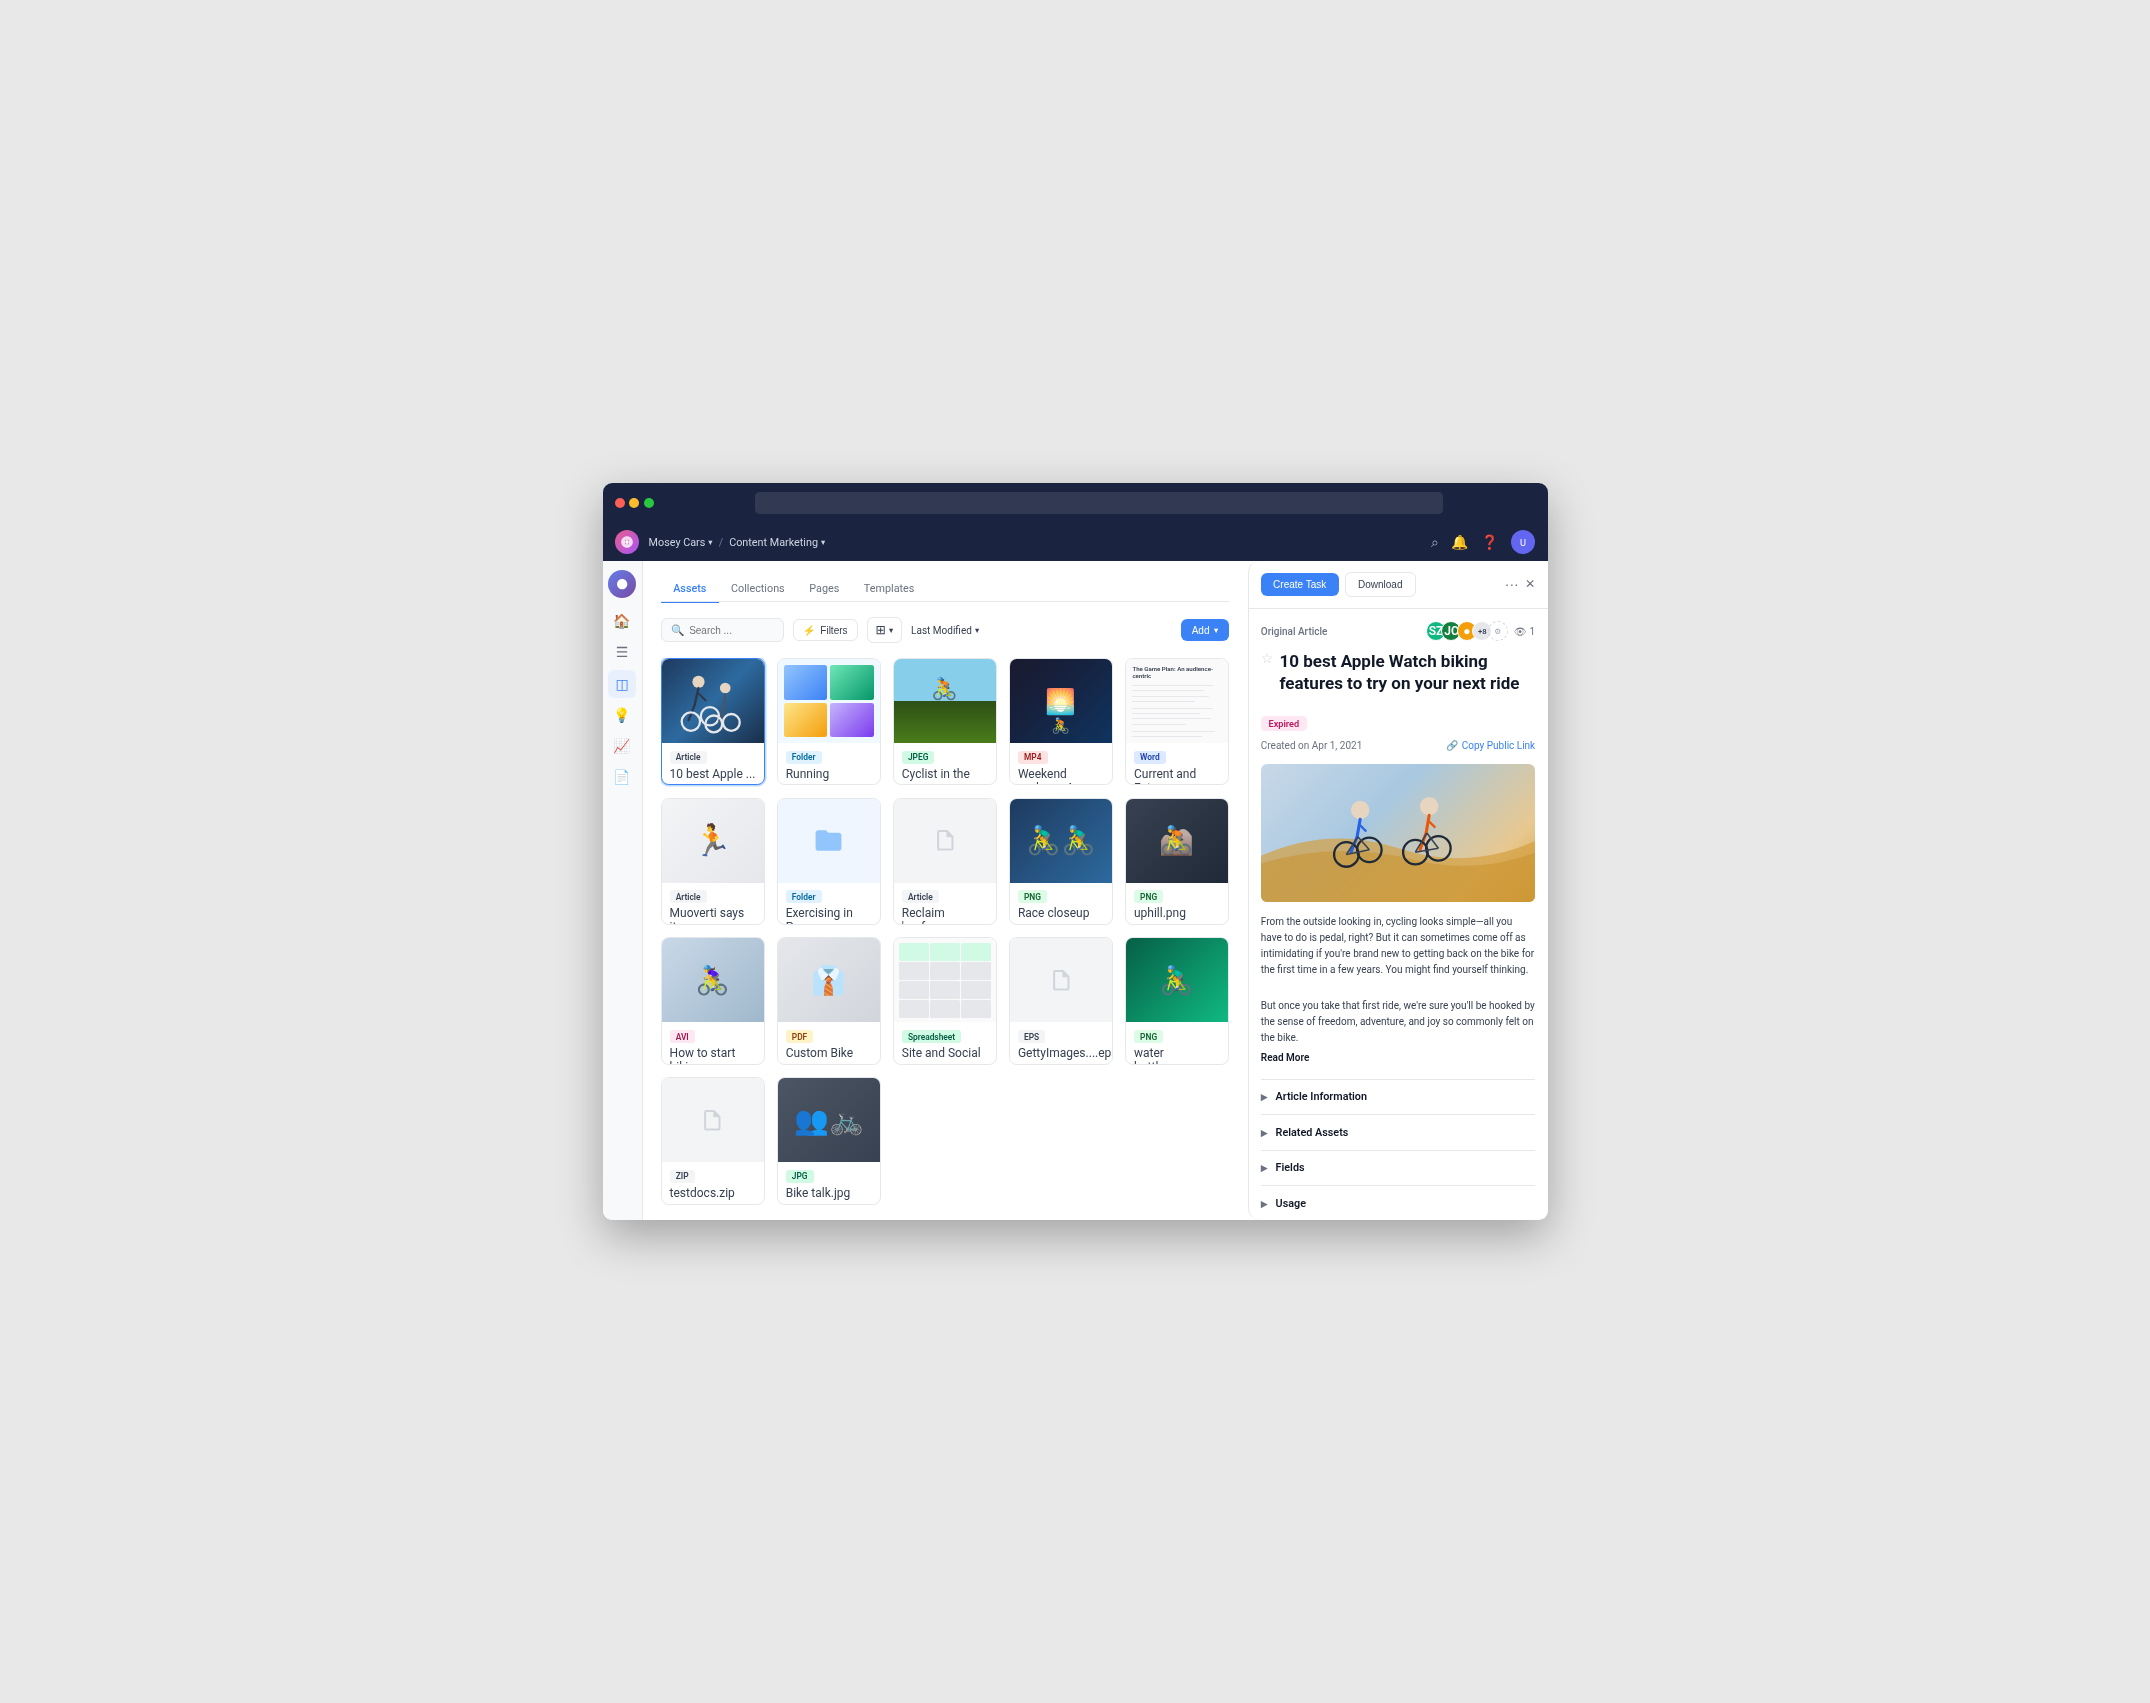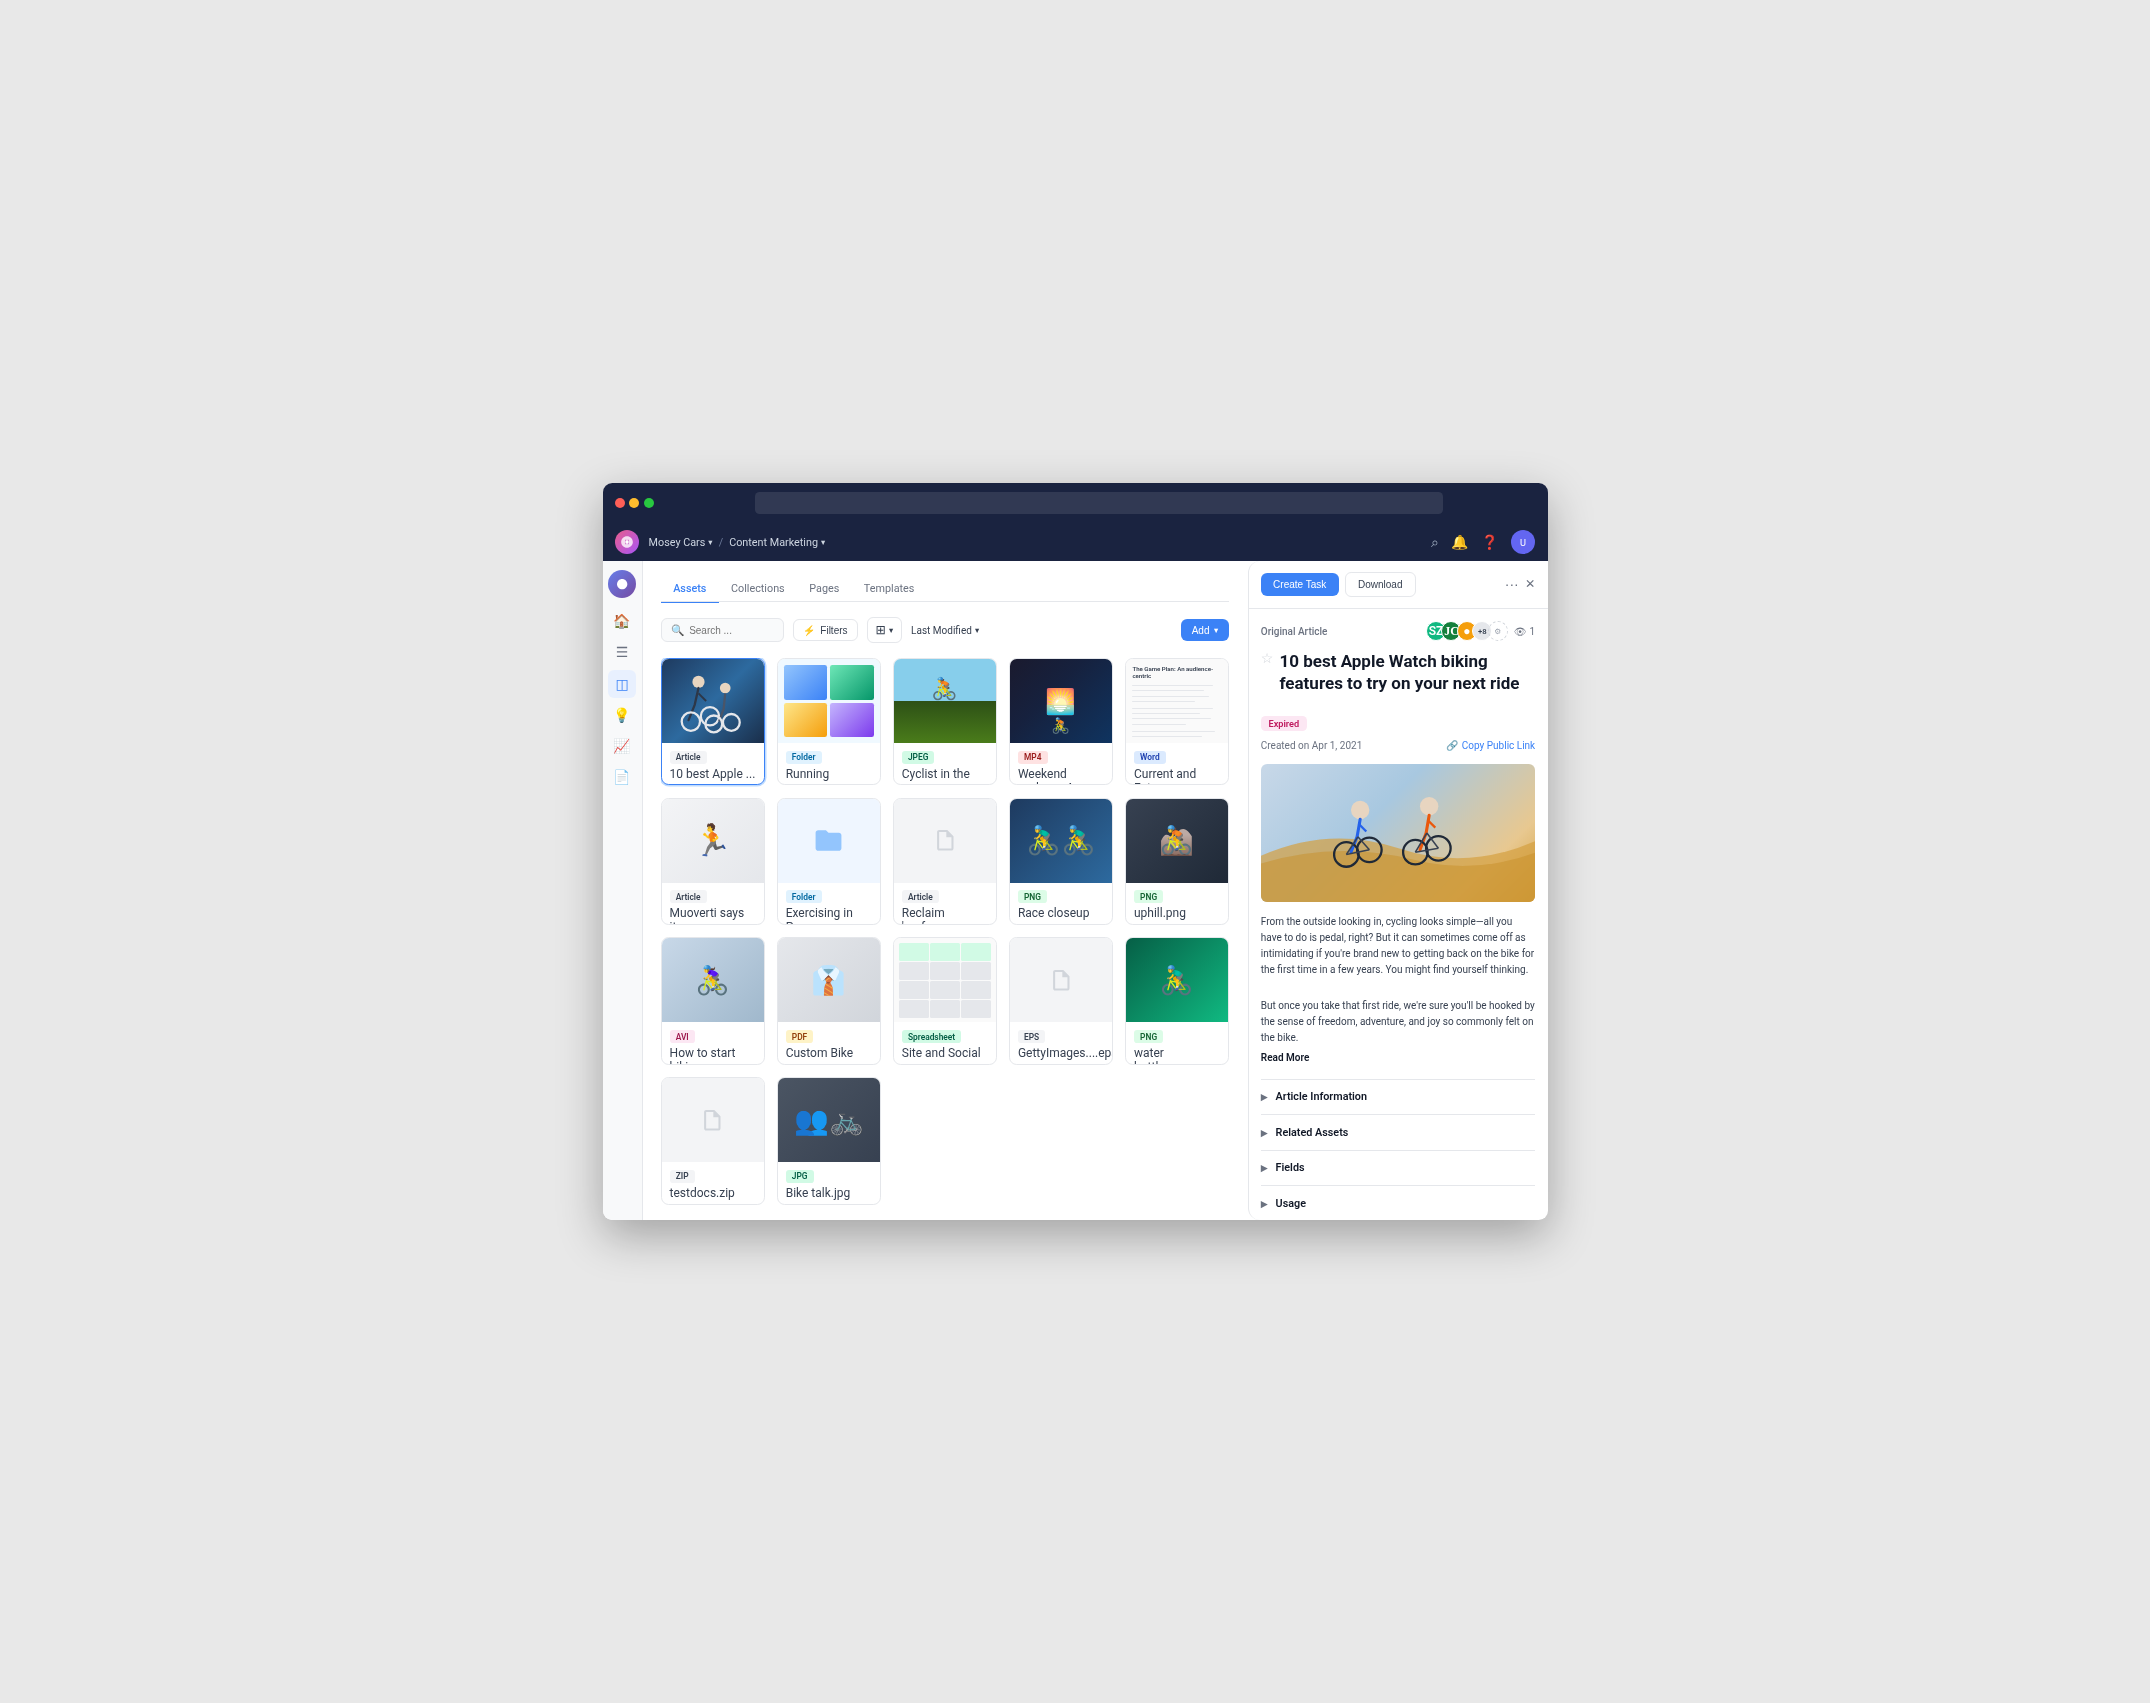--- a/index.html
+++ b/index.html
@@ -708,21 +708,21 @@
           <button class="close-btn">✕</button>
         </div>
 
         <div class="detail-body">
 
           
           <div class="detail-meta-row">
             <span class="detail-meta-type">Original Article</span>
             <div class="detail-avatars">
               <div class="detail-avatar" style="background:#10b981;">SZ</div>
-              <div class="detail-avatar" style="background:#15803d;font-family:Liberation Serif, serif;">JC</div>
+              <div class="detail-avatar" style="background:#15803d;">JC</div>
               <div class="detail-avatar" style="background:#f59e0b;">●</div>
               <div class="detail-avatar-count">+8</div>
               <div class="detail-avatar-settings">⚙</div>
             </div>
             <div class="detail-view-count">
               <span>👁</span>
               <span>1</span>
             </div>
           </div>
 

